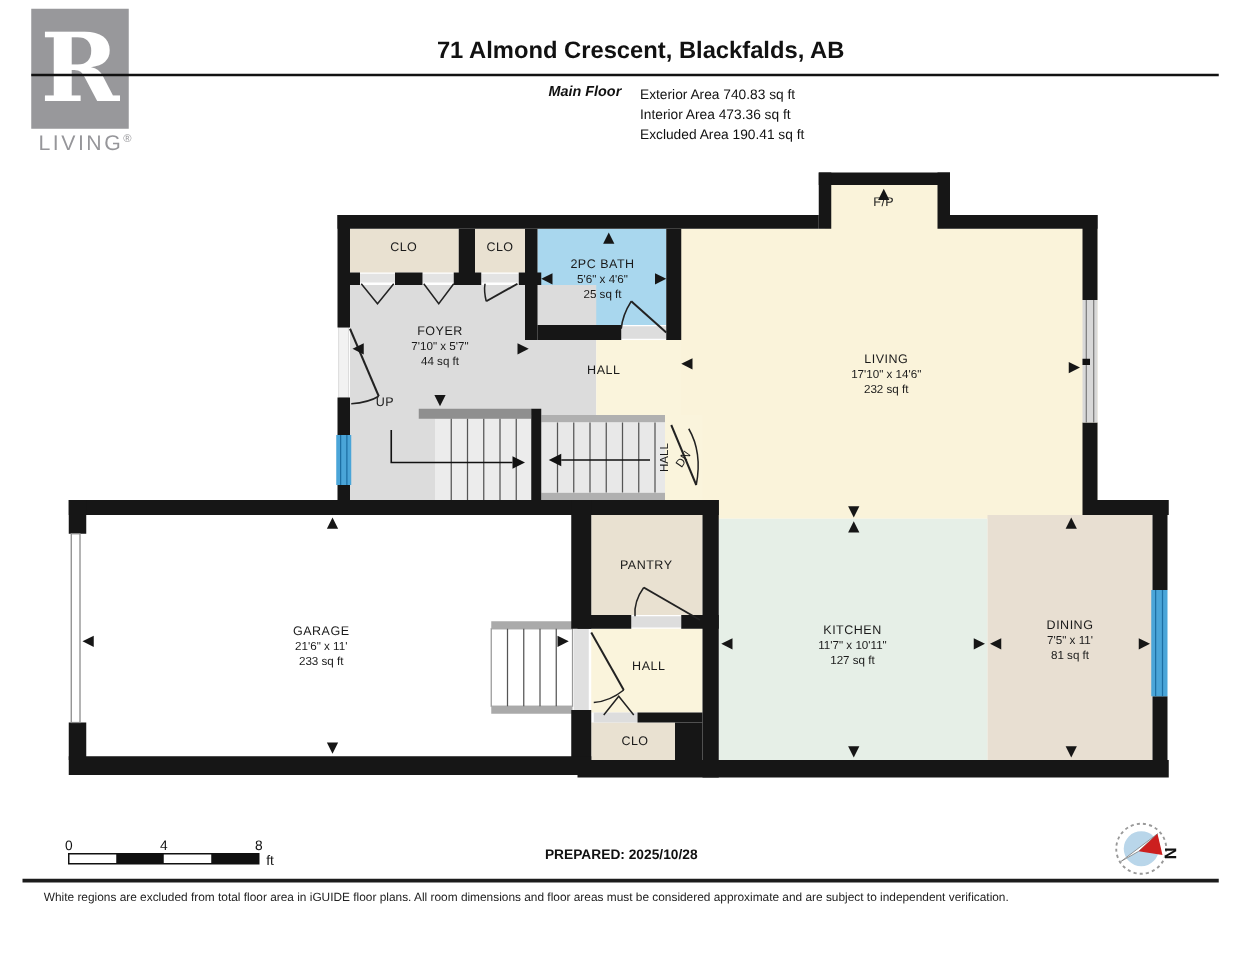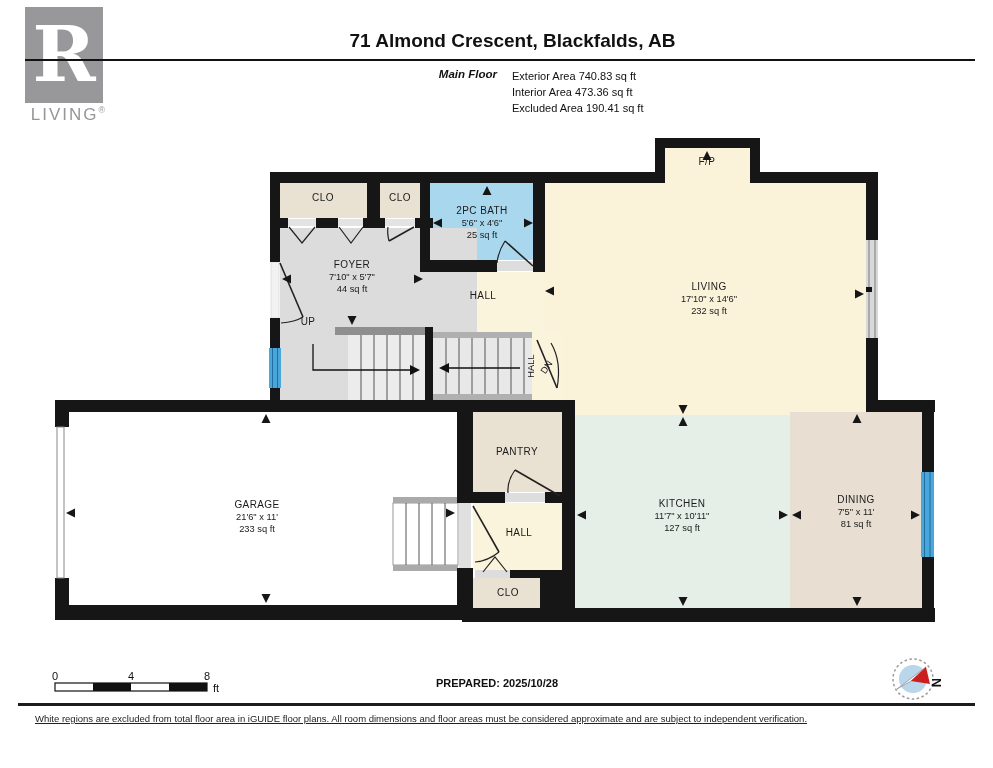--- a/index.html
+++ b/index.html
@@ -15,21 +15,21 @@
   .logo-word sup{font-size:9px;}
   .title{position:absolute;left:16px;top:30px;width:100%;text-align:center;font-size:19px;
          font-weight:bold;color:#111;z-index:2;}
   .title-rule{position:absolute;left:25px;right:18px;top:59px;height:2px;background:#111;z-index:3;}
   .floor-label{position:absolute;left:347px;top:68px;width:150px;text-align:right;
                font-size:11.5px;font-weight:bold;color:#111;z-index:2;font-style:italic;}
   .area-lines{position:absolute;left:512px;top:68px;font-size:11px;color:#111;
               line-height:16px;z-index:2;}
   
   .footer-rule{position:absolute;left:18px;top:703px;width:957px;height:3px;background:#1c1c1c;}
-  .disclaimer{position:absolute;left:35px;top:713px;width:930px;font-size:9.5px;color:#222;text-decoration:underline;}
+  .disclaimer{position:absolute;left:35px;top:713px;width:930px;font-size:9.5px;color:#222;}
   
   svg{position:absolute;left:0;top:0;z-index:1;}
   .lbl{font-family:"Liberation Sans", sans-serif;font-size:10px;fill:#1a1a1a;
        text-anchor:middle;letter-spacing:0.4px;}
   .sub{font-family:"Liberation Sans", sans-serif;font-size:9.3px;fill:#1a1a1a;text-anchor:middle;}
   .ftr{font-family:"Liberation Sans", sans-serif;font-size:11px;fill:#111;}
 </style>
 </head>
 <body>
 

